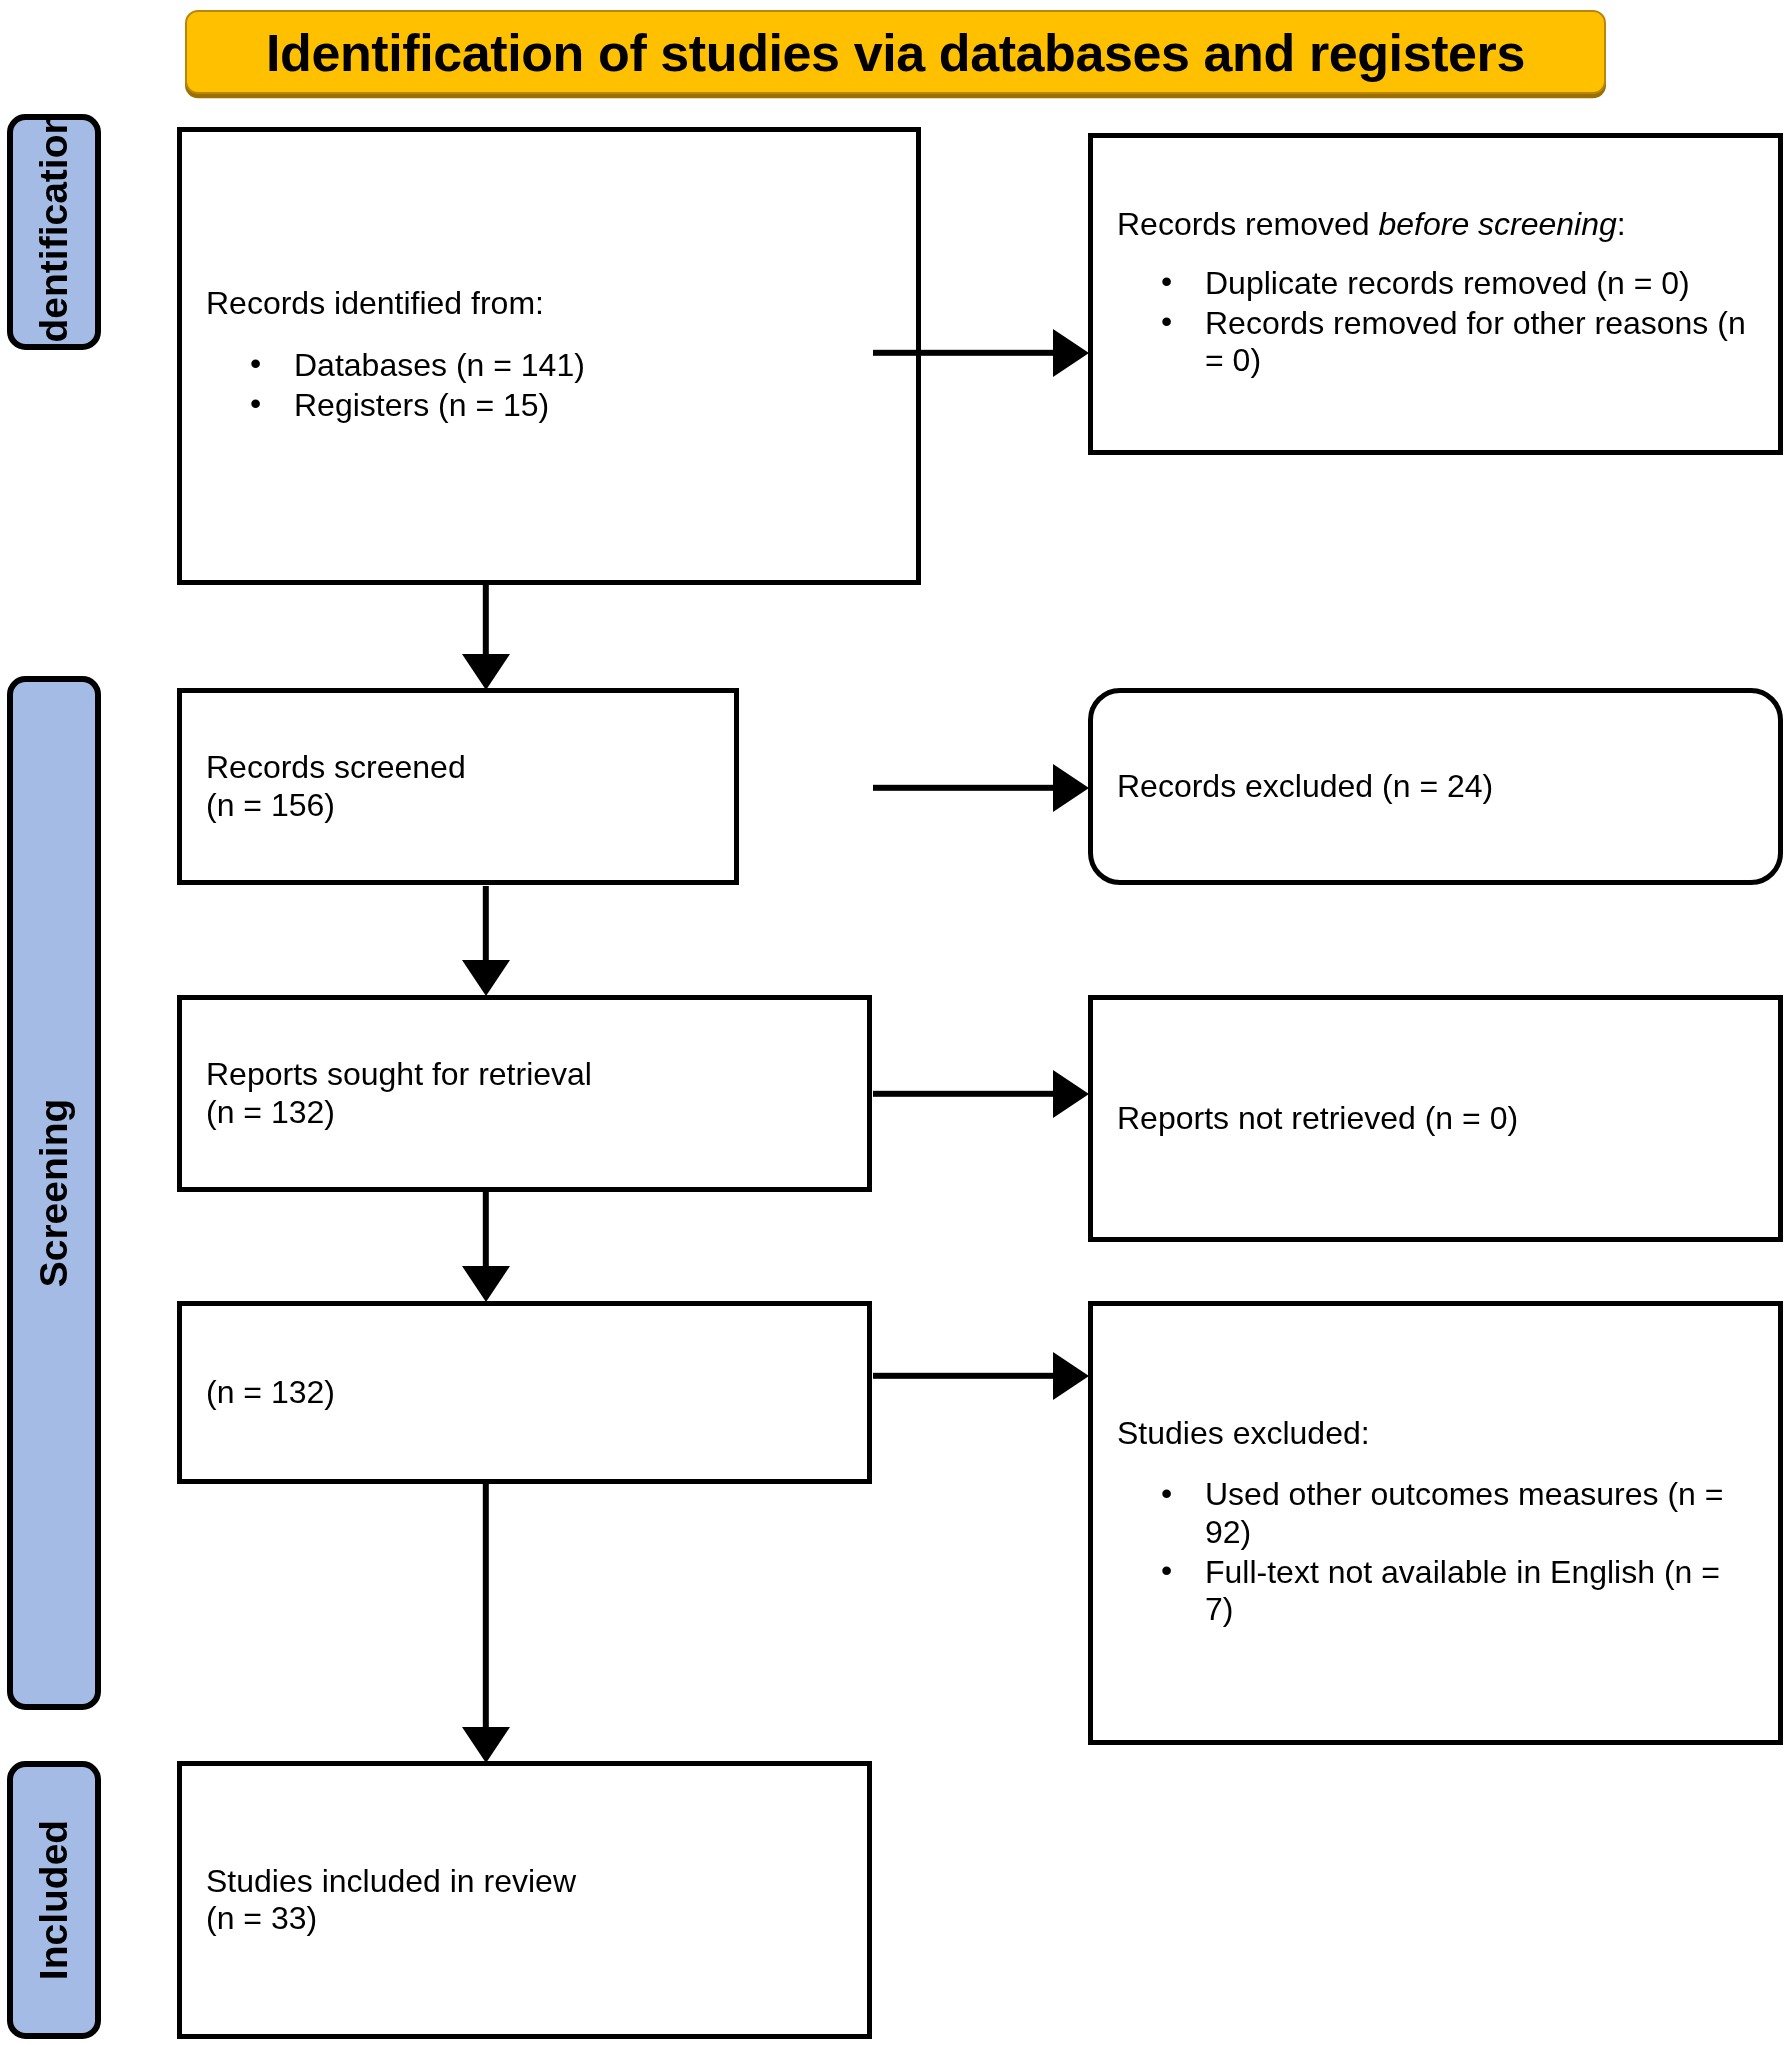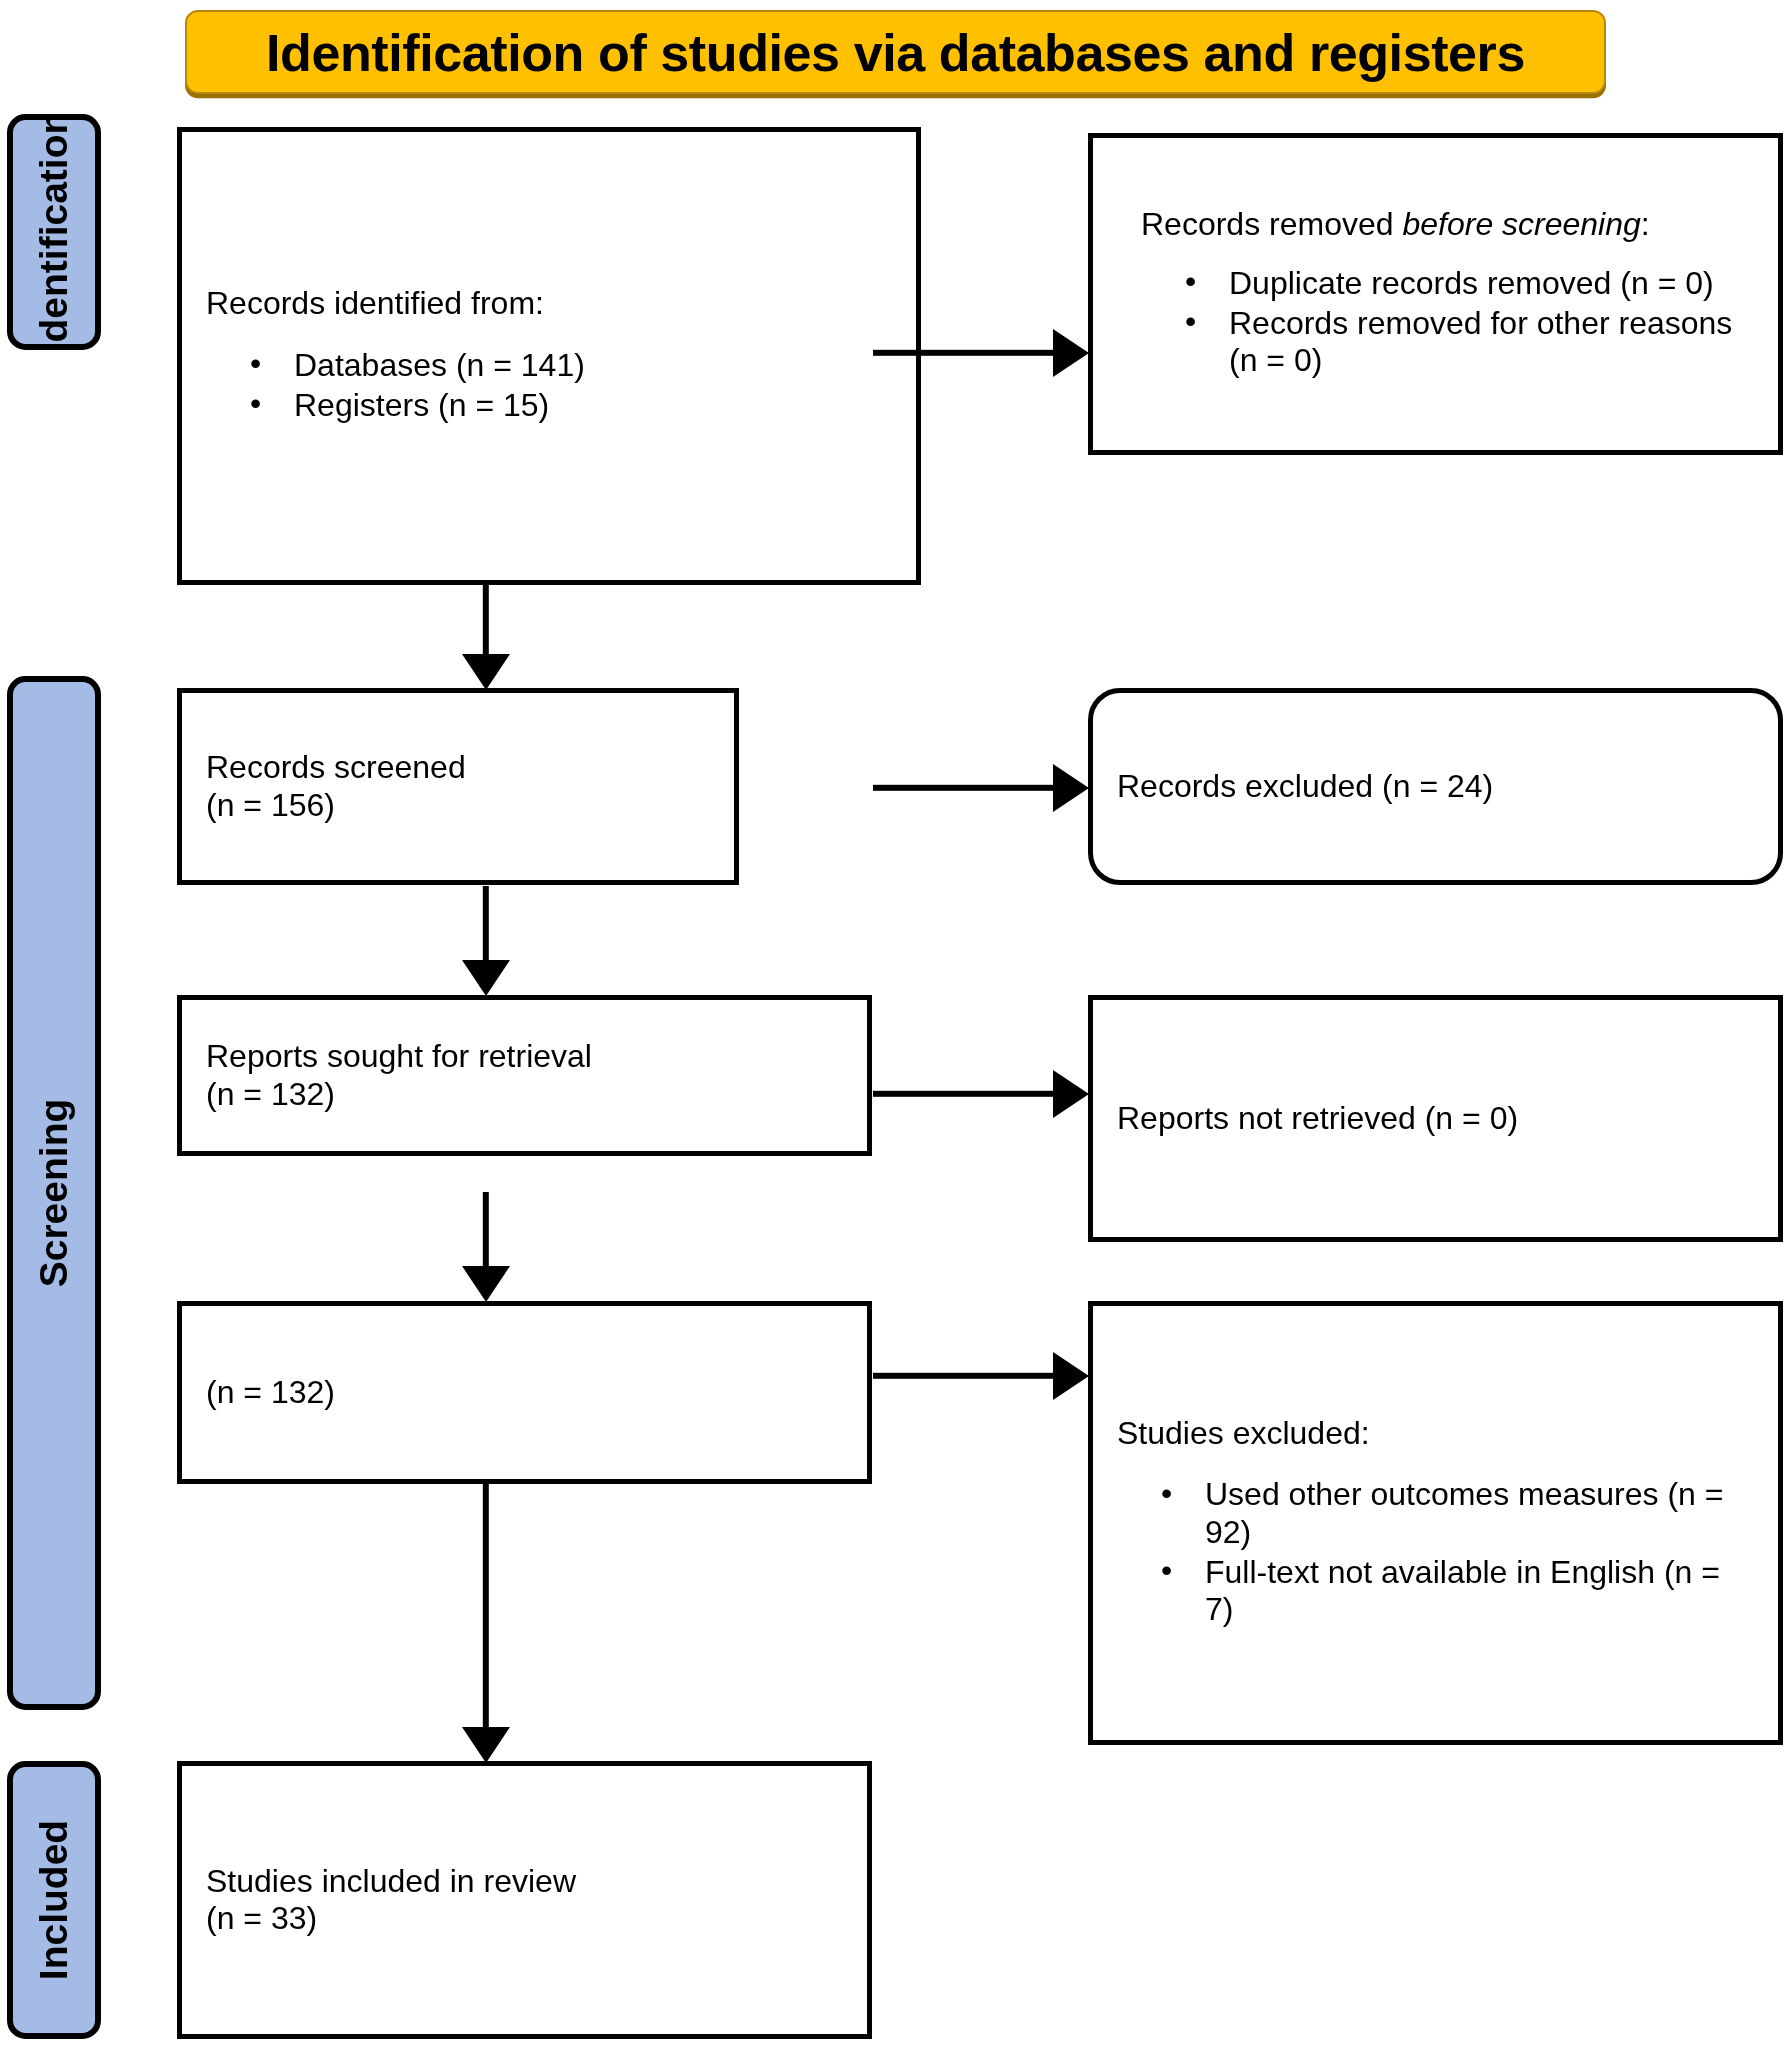--- a/index.html
+++ b/index.html
@@ -109,26 +109,26 @@
     position: absolute;
     left: 0;
     top: -1.4px;
     font-size: 32px;
     line-height: 1.16;
   }
 
   
   #box-identified  { left: 177px;  top: 127px;  width: 744px;  height: 458px; }
   #box-screened    { left: 177px;  top: 688px;  width: 562px;  height: 197px; }
-  #box-sought      { left: 177px;  top: 995px; width: 695px;  height: 161px; }
+  #box-sought      { left: 177px;  top: 995px; width: 695px;  height: 197px; }
   #box-assessed    { left: 177px;  top: 1301px; width: 695px;  height: 183px; }
   #box-included    { left: 177px;  top: 1761px; width: 695px;  height: 278px; }
 
   
-  #box-removed       { left: 1088px; top: 133px;  width: 695px;  height: 322px; padding-left: 24px; }
+  #box-removed       { left: 1088px; top: 133px;  width: 695px;  height: 322px; }
   #box-rec-excluded  { left: 1088px; top: 688px;  width: 695px;  height: 197px; border-radius: 32px; }
   #box-not-retrieved { left: 1088px; top: 995px; width: 695px;  height: 247px; }
   #box-rep-excluded  { left: 1088px; top: 1301px; width: 695px;  height: 444px; }
 
   
   .arrow-v, .arrow-h {
     position: absolute;
   }
   .arrow-v .shaft {
     position: absolute;

